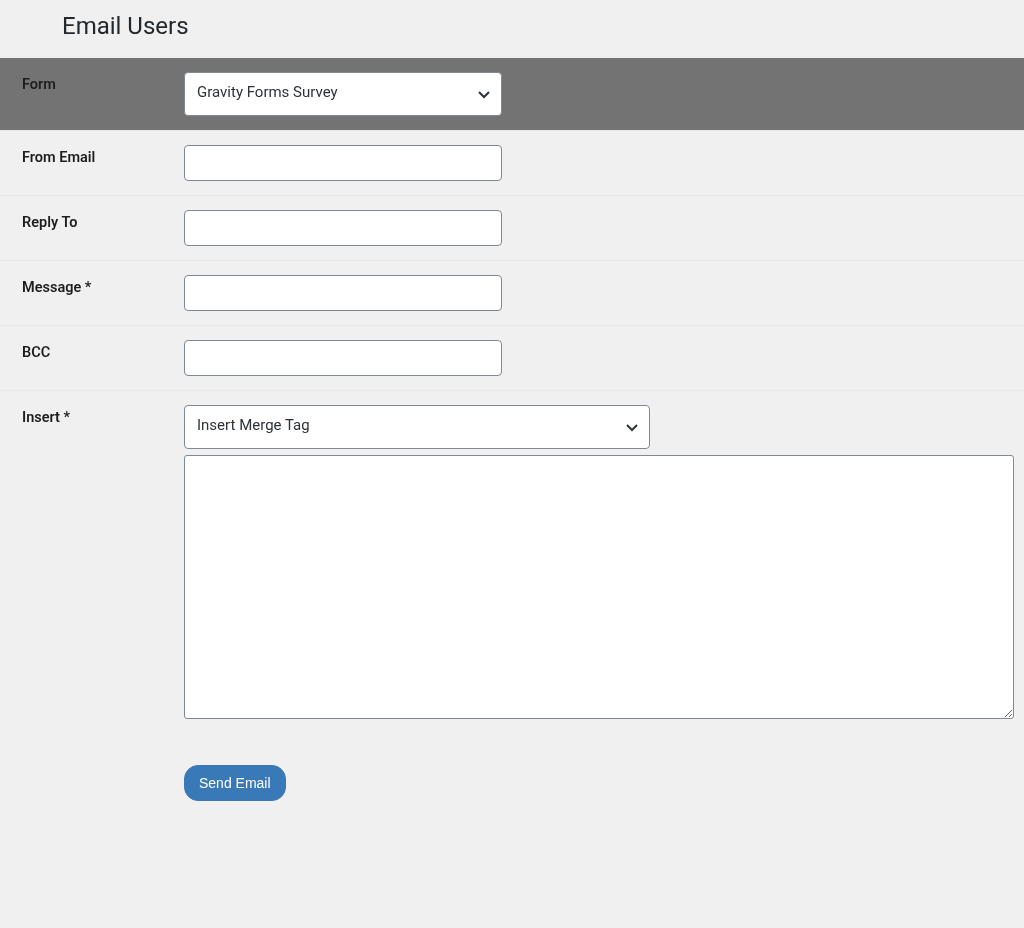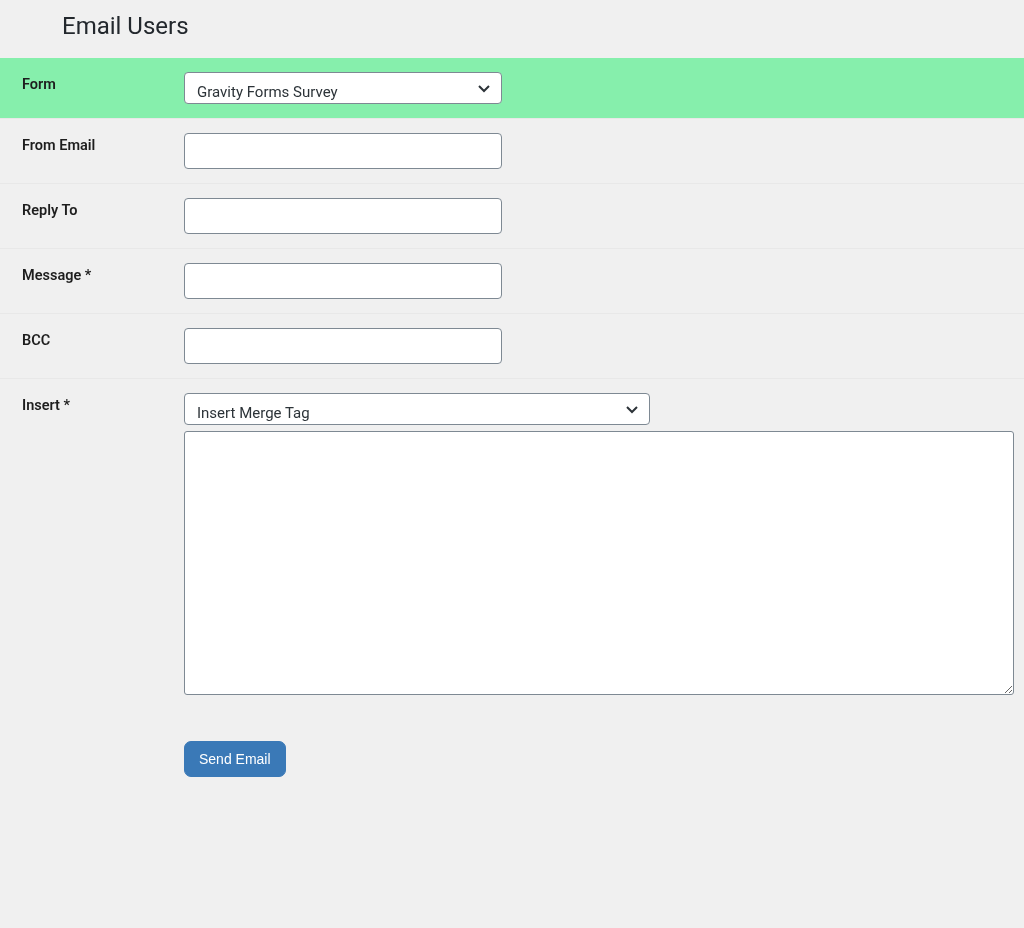--- a/index.html
+++ b/index.html
@@ -22,21 +22,21 @@
       margin-left: 48px;
     }
     .form-table {
       width: 100%;
       border-collapse: collapse;
     }
     .form-row {
       border-bottom: 1px solid #e8e8e8;
     }
     .form-row.highlighted {
-      background: #86efac;
+      background: #737373;
     }
     .form-row.no-border {
       border-bottom: none;
     }
     .form-label-cell {
       width: 184px;
       padding: 18px 10px 18px 22px;
       vertical-align: top;
       font-size: 14.5px;
       font-weight: 600;
@@ -49,21 +49,21 @@
     .select-wrapper {
       position: relative;
       display: inline-block;
       width: 318px;
     }
     .select-wrapper.wide {
       width: 466px;
     }
     .select-field {
       width: 100%;
-      height: 32px;
+      height: 44px;
       padding: 0 36px 0 12px;
       font-size: 15px;
       color: #2c3338;
       background: #fff;
       border: 1px solid #7e8993;
       border-radius: 4px;
       appearance: none;
       -webkit-appearance: none;
       -moz-appearance: none;
       cursor: pointer;
@@ -102,21 +102,21 @@
       margin-top: 6px;
       resize: both;
     }
     .submit-row {
       padding: 28px 10px 18px 184px;
     }
     .submit-button {
       background: #3a79b7;
       color: #fff;
       border: 1px solid #3a79b7;
-      border-radius: 7px;
+      border-radius: 14px;
       padding: 0 14px;
       height: 36px;
       font-size: 14px;
       cursor: pointer;
       line-height: 34px;
     }
   </style>
 </head>
 <body>
 

